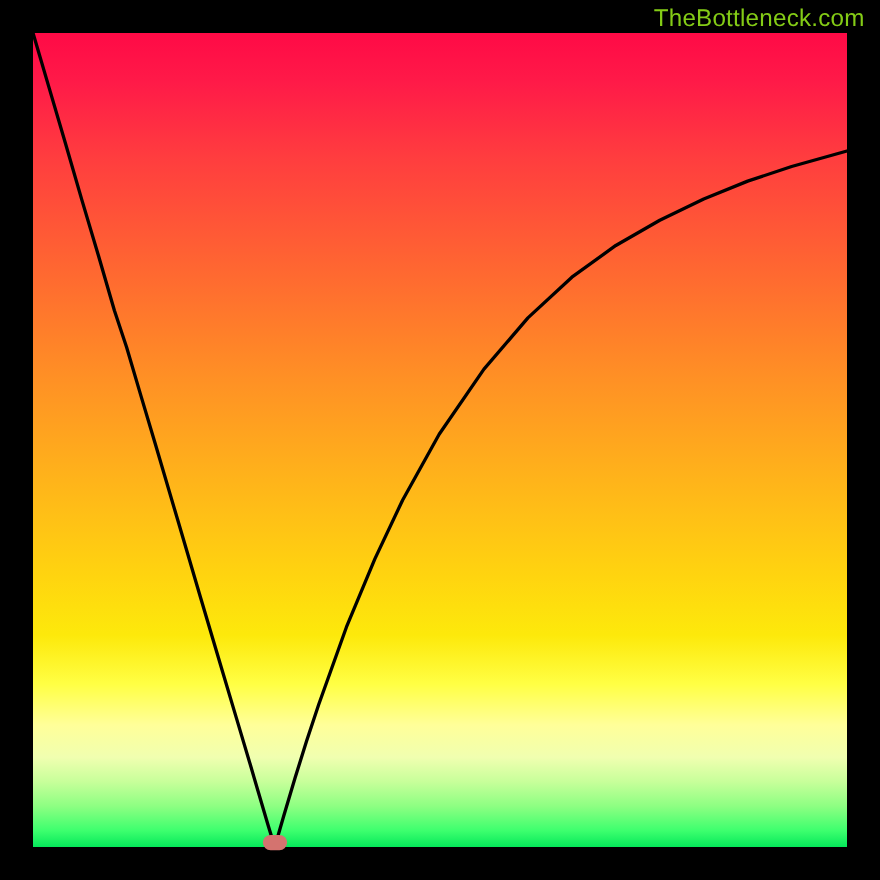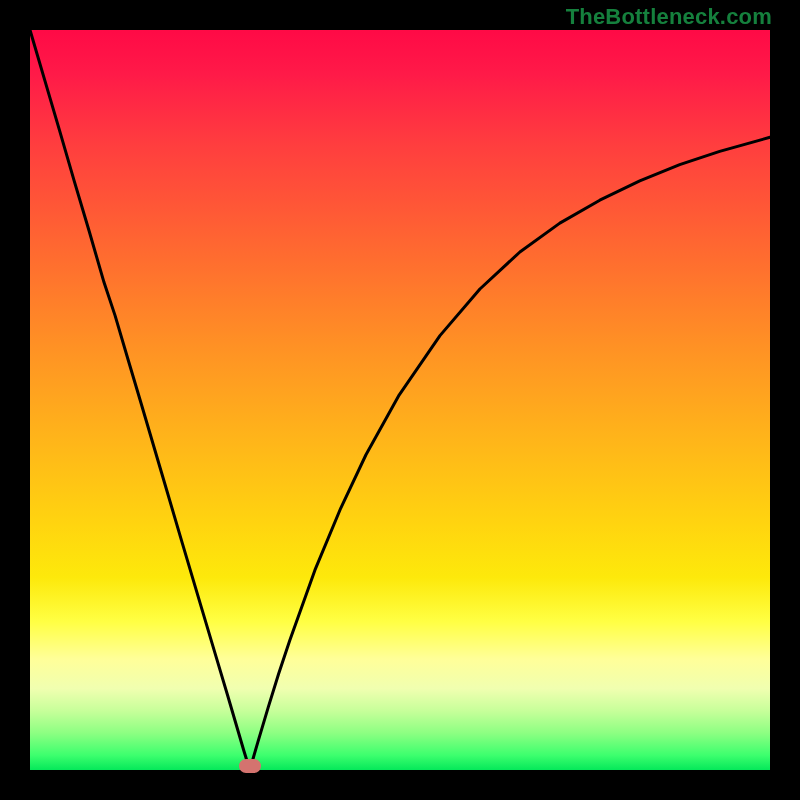--- a/index.html
+++ b/index.html
@@ -38,24 +38,24 @@
       #f0ffb0 89%,
       #c7ff9a 92%,
       #8dff82 95%,
       #3dff6e 98%,
       #05e85a 100%
     );
   }
   .watermark {
     position: absolute;
     top: 4px;
-    right: 28px;
-    color: #15803d;
+    right: 14px;
+    color: #84cc16;
     font-size: 22px;
-    font-weight: 700;
+    font-weight: 400;
     letter-spacing: 0.2px;
     user-select: none;
   }
   svg.curve {
     position: absolute;
     left: 0;
     top: 0;
     width: 740px;
     height: 740px;
     overflow: visible;

